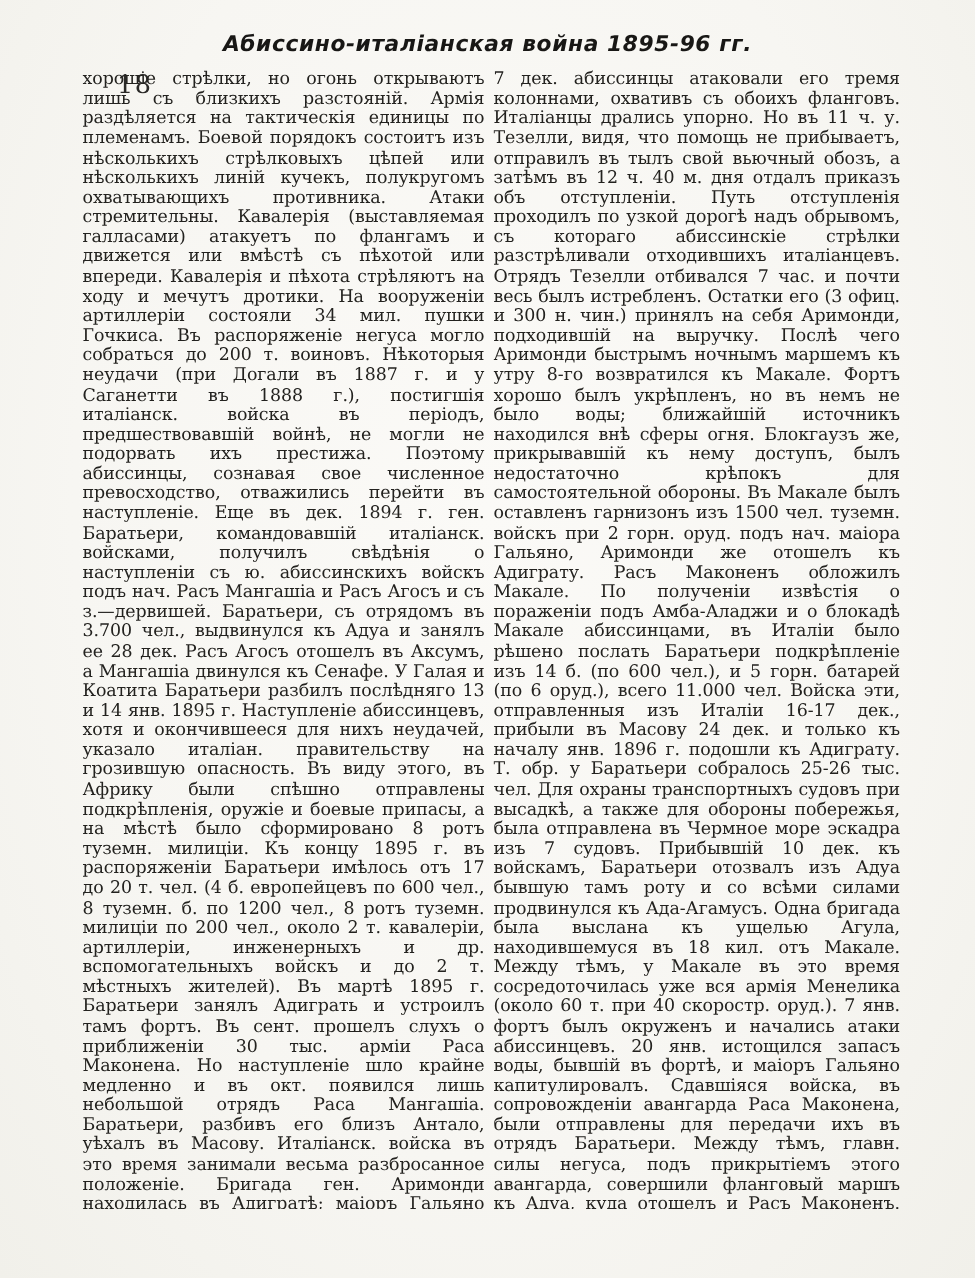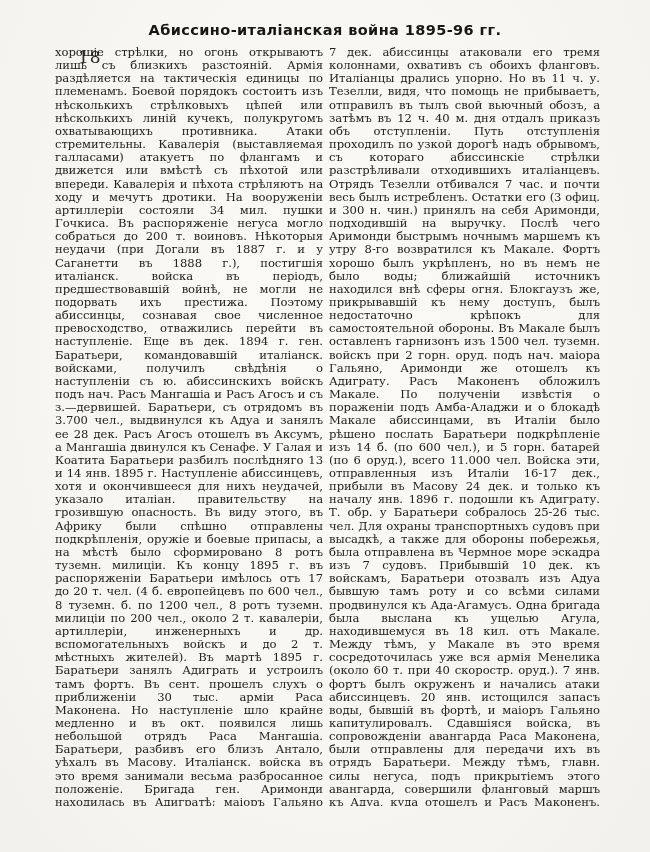--- a/index.html
+++ b/index.html
@@ -38,20 +38,21 @@
     position: absolute;
     left: 0;
     width: 100%;
     top: 0;
     text-align: center;
     font-family: "DejaVu Sans", "Liberation Sans", sans-serif;
     font-weight: bold;
     font-size: 14.5px;
     letter-spacing: 0.4px;
     color: #181715;
+    font-style: italic;
   }
   .text-column {
     position: absolute;
     top: 46px;
     text-align: justify;
     font-size: 11.6px;
     line-height: 13.15px;
     letter-spacing: -0.05px;
     word-spacing: 0.2px;
     height: 760px;

